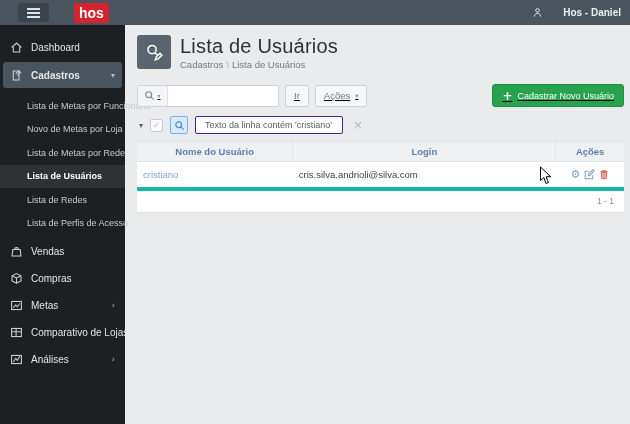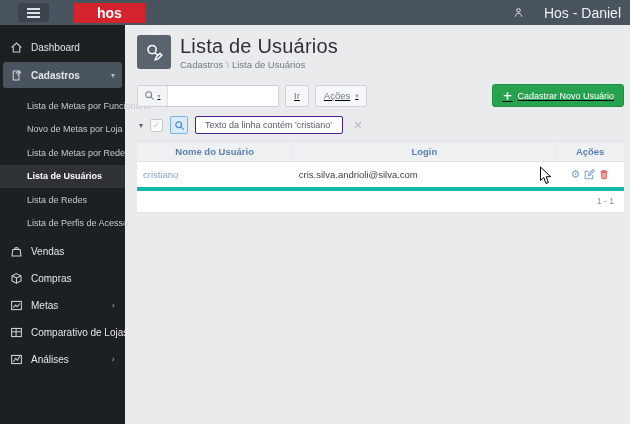--- a/index.html
+++ b/index.html
@@ -6,24 +6,24 @@
   html,body { width:630px; height:424px; overflow:hidden; }
   body { font-family:"Liberation Sans", sans-serif; background:#e9ebec; position:relative; }
   .glyph { font-family:"DejaVu Sans", sans-serif; }
 
   
   .topbar { height:25px; background:#4a545e; display:flex; align-items:center; color:#fff; }
   .hamburger { width:31px; height:19px; margin-left:18px; background:#3b444c; border-radius:2px;
                display:flex; flex-direction:column; align-items:center; justify-content:center; gap:2px; cursor:pointer; }
   .hamburger i { display:block; width:13px; height:2px; background:#dfe3e6; }
   .logo { display:flex; align-items:center; margin-left:25px; gap:5px; }
-  .logo-red { background:#d5232e; color:#fff; font-weight:bold; font-size:14px; padding:2px 23px; line-height:16px; }
+  .logo-red { background:#d5232e; color:#fff; font-weight:bold; font-size:14px; padding:2px 5px; line-height:16px; }
   .logo-bi { font-size:11.5px; font-weight:bold; color:#f2f4f6;margin-top:44px; }
   .topbar-user { margin-left:auto; margin-right:9px; display:flex; align-items:center; gap:20px;
-                 font-size:14px; color:#eef1f3; cursor:pointer; }
+                 font-size:10px; color:#eef1f3; cursor:pointer;font-weight:bold; }
 
   
   .app { display:flex; height:420px; }
   .sidebar { width:125px; flex-shrink:0; background:#1d2023; padding-top:9px; color:#e3e6e9; }
   .main { flex:1; overflow:hidden; }
 
   
   .nav-item { height:27px; display:flex; align-items:center; gap:8px; padding:0 10px;
               font-size:10px; color:#e3e6e9; cursor:pointer; white-space:nowrap; }
   .nav-item svg { flex-shrink:0; color:#ccd1d5; }

